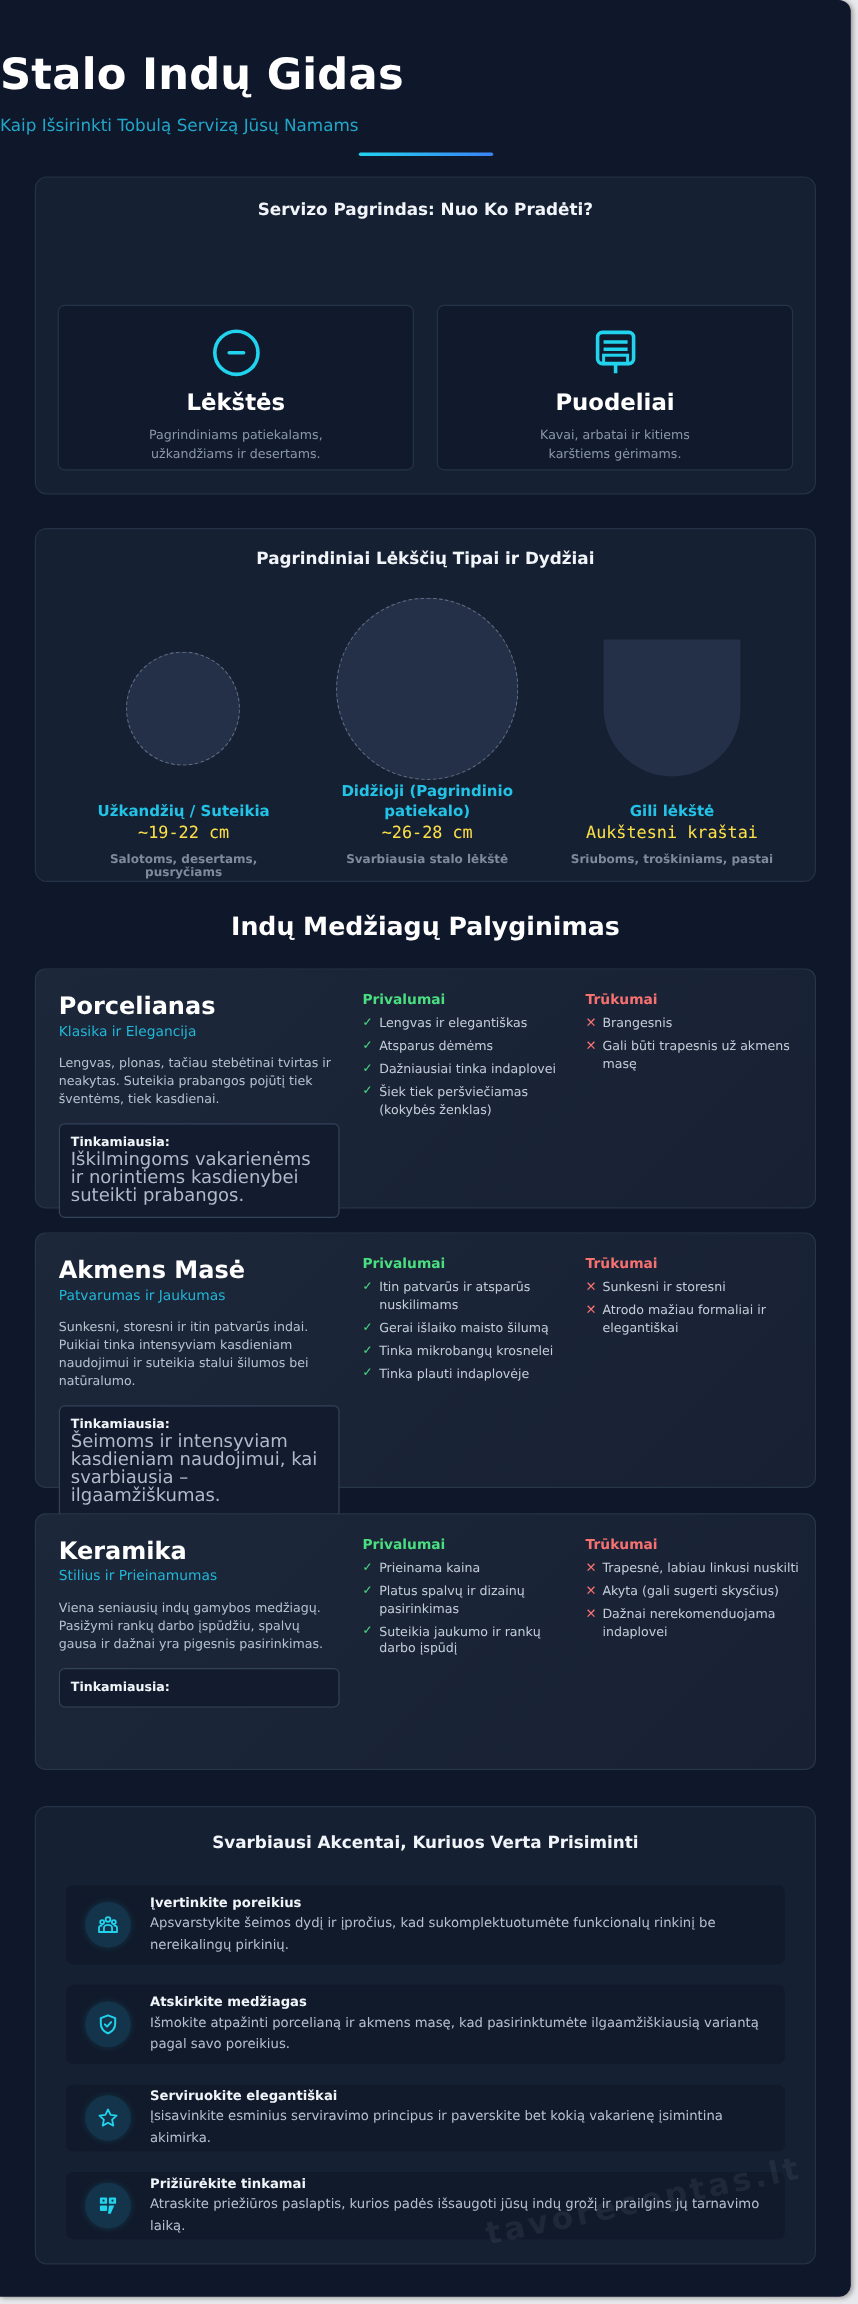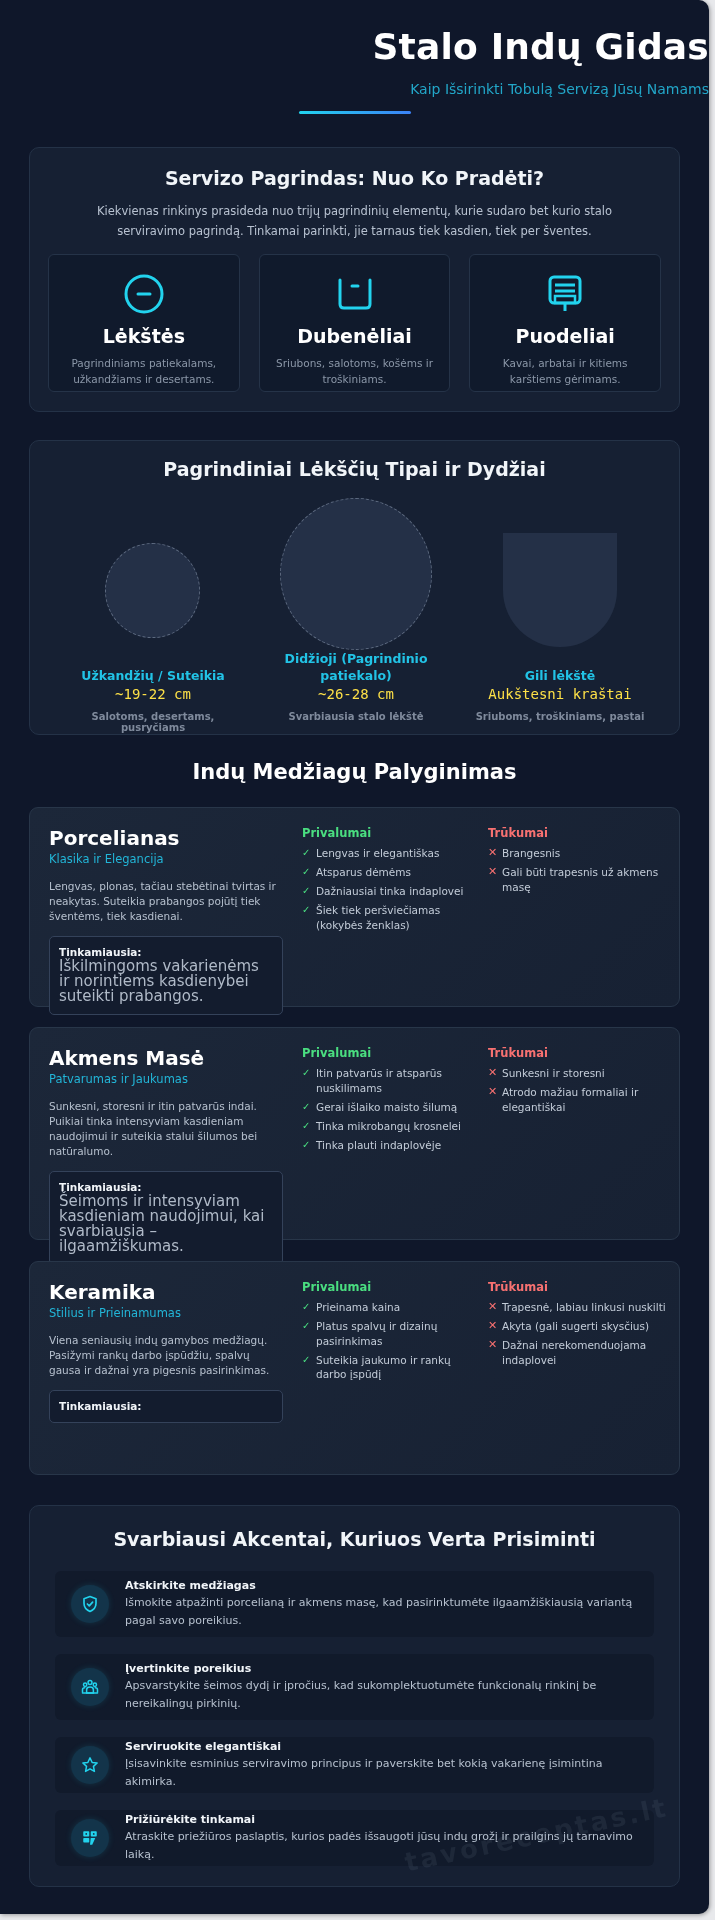--- a/index.html
+++ b/index.html
@@ -4,31 +4,31 @@
 <style>
   * { box-sizing: border-box; margin: 0; padding: 0; }
   html, body { width: 715px; height: 1920px; background: #e8e9ec; overflow: hidden; }
   body { font-family: "DejaVu Sans", sans-serif; color: #e2e8f0; }
   .page {
     position: absolute; left: 0; top: 0; width: 709px; height: 1914px;
     background: #0f172a; border-radius: 0 10px 10px 0;
     box-shadow: 1px 1px 4px rgba(0,0,0,.35);
     overflow: hidden;
   }
-  .header { text-align: right; padding-top: 26px; }
+  .header { text-align: left; padding-top: 42px; }
   .title { font-size: 36px; font-weight: bold; color: #ffffff; letter-spacing: 0.2px; line-height: 42px; }
   .subtitle { font-size: 14px; color: #22a6c8; margin-top: 13px; font-family: "DejaVu Sans", sans-serif; }
   .title-rule { width: 112px; height: 3px; margin: 14px auto 0; border-radius: 2px;
     background: linear-gradient(90deg, #22d3ee, #3b82f6); }
 
   .card {
     position: absolute; left: 29px; width: 651px;
     background: #162033; border: 1px solid #243247; border-radius: 10px;
   }
-  .card-title { text-align: center; font-size: 19px; font-weight: bold; color: #f1f5f9; }
+  .card-title { text-align: center; font-size: 14px; font-weight: bold; color: #f1f5f9; }
 
   
   #basics { top: 147px; height: 265px; }
   #basics .card-title { margin-top: 19px; }
   .basics-intro { text-align: center; font-size: 11.5px; color: #b8c2d1; line-height: 20px; margin: 12px auto 0; width: 520px; }
   .basic-items { position: absolute; top: 106px; left: 18px; right: 18px; display: flex; gap: 19px; }
   .basic-item { flex: 1; height: 138px; background: #101a2c; border: 1px solid #253348; border-radius: 6px; text-align: center; }
   .basic-icon { height: 42px; margin-top: 18px; display: flex; justify-content: center; align-items: center; }
   .basic-name { font-size: 19px; font-weight: bold; color: #ffffff; margin-top: 10px; }
   .basic-desc { font-size: 10.5px; color: #8b97a8; line-height: 16px; margin: 8px auto 0; width: 165px; }
@@ -90,41 +90,30 @@
 <div class="page">
 
   <header class="header">
     <h1 class="title">Stalo Indų Gidas</h1>
     <div class="subtitle">Kaip Išsirinkti Tobulą Servizą Jūsų Namams</div>
     <div class="title-rule"></div>
   </header>
 
   <section class="card" id="basics">
     <h2 class="card-title">Servizo Pagrindas: Nuo Ko Pradėti?</h2>
-    <p class="basics-intro">Kiekvienas rinkinys prasideda nuo trijų pagrindinių elementų, kurie sudaro bet kurio stalo serviravimo pagrindą. Tinkamai parinkti, jie tarnaus tiek kasdien, tiek per šventes.</p>
     <div class="basic-items">
       <div class="basic-item">
         <div class="basic-icon">
           <svg width="42" height="42" viewBox="0 0 42 42">
               <circle cx="21" cy="21" r="18" fill="none" stroke="#22d3ee" stroke-width="3"></circle>
               <line x1="15" y1="21" x2="27" y2="21" stroke="#22d3ee" stroke-width="3" stroke-linecap="round"></line>
             </svg>
         </div>
         <div class="basic-name">Lėkštės</div>
         <div class="basic-desc">Pagrindiniams patiekalams, užkandžiams ir desertams.</div>
-      </div>
-      <div class="basic-item">
-        <div class="basic-icon">
-          <svg width="40" height="36" viewBox="0 0 40 36">
-              <path d="M5 4 V28 Q5 32 9 32 H31 Q35 32 35 28 V4" fill="none" stroke="#22d3ee" stroke-width="3" stroke-linecap="round"></path>
-              <line x1="17" y1="10" x2="23" y2="10" stroke="#22d3ee" stroke-width="3" stroke-linecap="round"></line>
-            </svg>
-        </div>
-        <div class="basic-name">Dubenėliai</div>
-        <div class="basic-desc">Sriubons, salotoms, košėms ir troškiniams.</div>
       </div>
       <div class="basic-item">
         <div class="basic-icon">
           <svg width="40" height="40" viewBox="0 0 40 40">
               <rect x="5" y="3" width="30" height="26" rx="4" fill="none" stroke="#22d3ee" stroke-width="3"></rect>
               <line x1="10" y1="11" x2="30" y2="11" stroke="#22d3ee" stroke-width="3"></line>
               <line x1="10" y1="17" x2="30" y2="17" stroke="#22d3ee" stroke-width="3"></line>
               <rect x="10" y="22" width="20" height="7" fill="none" stroke="#22d3ee" stroke-width="2.5"></rect>
               <line x1="20" y1="29" x2="20" y2="37" stroke="#22d3ee" stroke-width="3"></line>
             </svg>
@@ -294,49 +283,49 @@
             <span class="mark">✕</span>
             <span>Dažnai nerekomenduojama indaplovei</span>
           </li>
       </ul>
     </div>
   </section>
 
   <section class="card" id="takeaways">
     <h2 class="card-title">Svarbiausi Akcentai, Kuriuos Verta Prisiminti</h2>
     <div class="tk-list">
-      <div class="tk" style="height:66px;">
-        <div class="tk-icon">
-          <svg width="18" height="18" viewBox="0 0 24 24" fill="none" stroke="#22d3ee" stroke-width="2.2" stroke-linecap="round" stroke-linejoin="round">
-              <path d="M12 2 L20 5 V11 C20 16 16.5 20 12 22 C7.5 20 4 16 4 11 V5 Z"></path>
-              <path d="M8.5 12 L11 14.5 L15.5 9.5"></path>
-            </svg>
-        </div>
-        <div class="tk-body">
-          <div class="tk-title">Atskirkite medžiagas</div>
-          <div class="tk-text">Išmokite atpažinti porcelianą ir akmens masę, kad pasirinktumėte ilgaamžiškiausią variantą pagal savo poreikius.</div>
-        </div>
-      </div>
       <div class="tk" style="height:66px;">
         <div class="tk-icon">
           <svg width="18" height="18" viewBox="0 0 24 24" fill="none" stroke="#22d3ee" stroke-width="2" stroke-linecap="round">
               <circle cx="12" cy="6" r="2.6"></circle>
               <circle cx="5.5" cy="9" r="2.2"></circle>
               <circle cx="18.5" cy="9" r="2.2"></circle>
               <path d="M7.5 20 V15.5 C7.5 13.5 9.5 12 12 12 C14.5 12 16.5 13.5 16.5 15.5 V20 Z"></path>
               <path d="M2 19 V15.5 C2 14 3.5 13 5 13"></path>
               <path d="M22 19 V15.5 C22 14 20.5 13 19 13"></path>
               <line x1="2" y1="20" x2="22" y2="20"></line>
             </svg>
         </div>
         <div class="tk-body">
           <div class="tk-title">Įvertinkite poreikius</div>
           <div class="tk-text">Apsvarstykite šeimos dydį ir įpročius, kad sukomplektuotumėte funkcionalų rinkinį be nereikalingų pirkinių.</div>
         </div>
       </div>
+      <div class="tk" style="height:66px;">
+        <div class="tk-icon">
+          <svg width="18" height="18" viewBox="0 0 24 24" fill="none" stroke="#22d3ee" stroke-width="2.2" stroke-linecap="round" stroke-linejoin="round">
+              <path d="M12 2 L20 5 V11 C20 16 16.5 20 12 22 C7.5 20 4 16 4 11 V5 Z"></path>
+              <path d="M8.5 12 L11 14.5 L15.5 9.5"></path>
+            </svg>
+        </div>
+        <div class="tk-body">
+          <div class="tk-title">Atskirkite medžiagas</div>
+          <div class="tk-text">Išmokite atpažinti porcelianą ir akmens masę, kad pasirinktumėte ilgaamžiškiausią variantą pagal savo poreikius.</div>
+        </div>
+      </div>
       <div class="tk" style="height:56px;">
         <div class="tk-icon">
           <svg width="18" height="18" viewBox="0 0 24 24" fill="none" stroke="#22d3ee" stroke-width="2" stroke-linejoin="round">
               <path d="M12 2.5 L14.9 8.6 L21.5 9.4 L16.6 13.9 L17.9 20.5 L12 17.2 L6.1 20.5 L7.4 13.9 L2.5 9.4 L9.1 8.6 Z"></path>
             </svg>
         </div>
         <div class="tk-body">
           <div class="tk-title">Serviruokite elegantiškai</div>
           <div class="tk-text">Įsisavinkite esminius serviravimo principus ir paverskite bet kokią vakarienę įsimintina akimirka.</div>
         </div>

